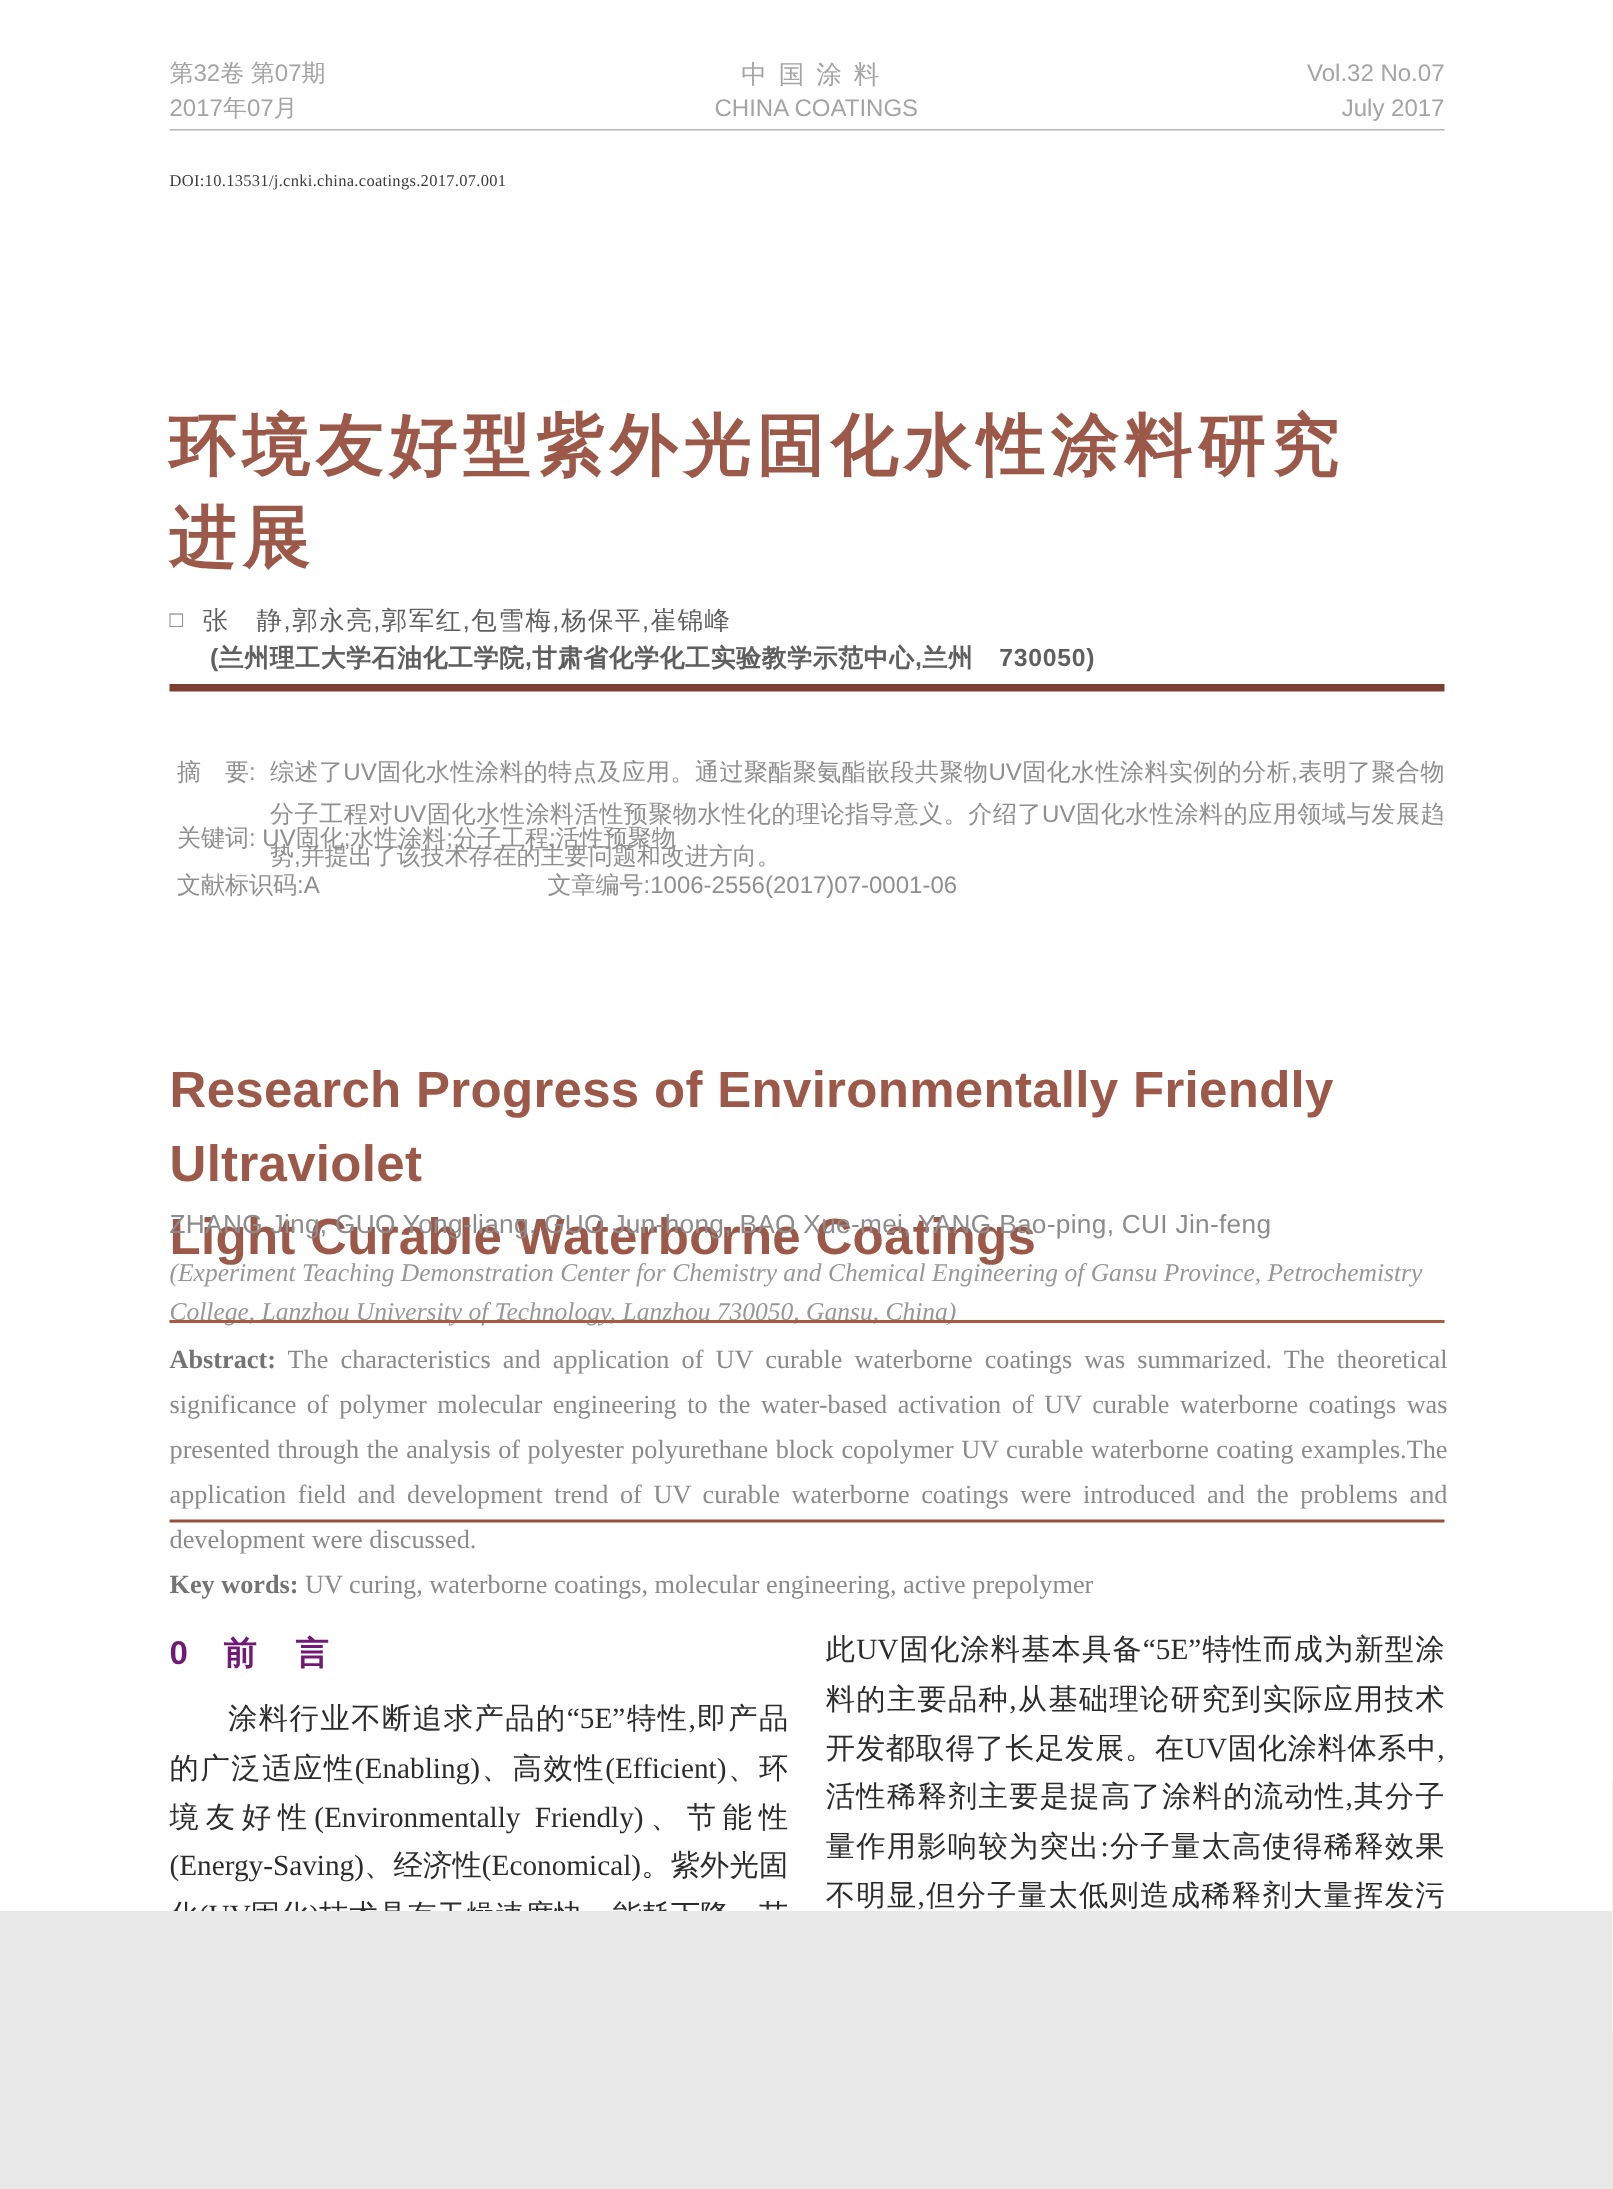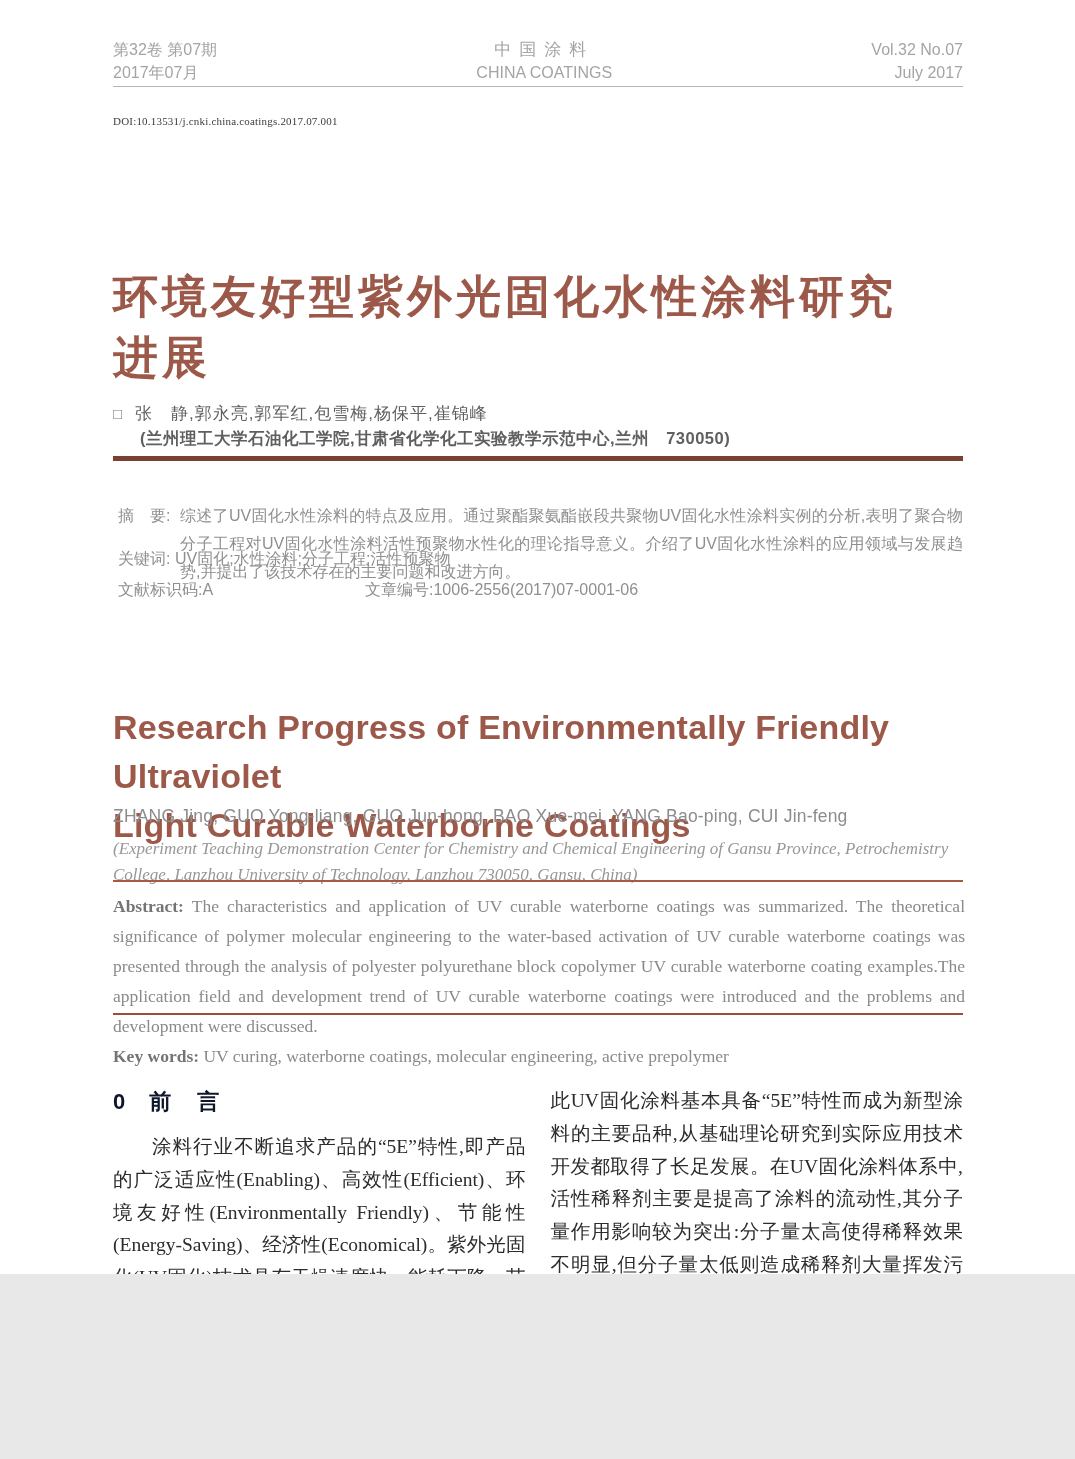--- a/index.html
+++ b/index.html
@@ -83,21 +83,21 @@
   }
   .en-abstract b{color:#747474;}
   .rule-thin-2{position:absolute;left:113px;top:1013px;width:850px;height:2px;background:#9b4f3b;}
   
   .columns{
     position:absolute;left:113px;top:1085px;width:850px;
     display:flex;gap:25px;
   }
   .col{width:413px;}
   .section-heading{
-    color:#0f172a;font-weight:bold;font-size:22px;
+    color:#701a75;font-weight:bold;font-size:22px;
     margin:2px 0 14px 0;letter-spacing:2px;
   }
   .section-heading .num{margin-right:22px;}
   .body-par{
     margin:0;color:#2c2c2c;font-size:19.5px;line-height:32.8px;
     font-family:"Liberation Serif",serif;text-align:justify;
   }
   .body-par.indent{text-indent:2em;}
   .body-par sup{font-size:17px;line-height:0;}
   

